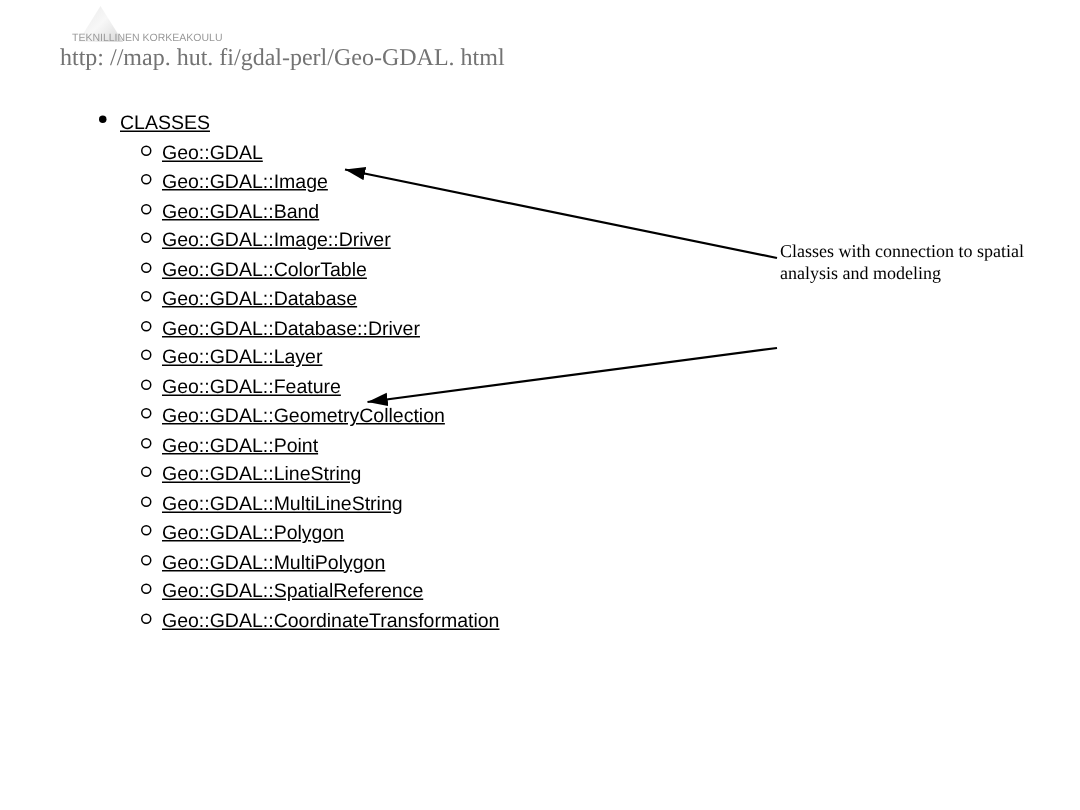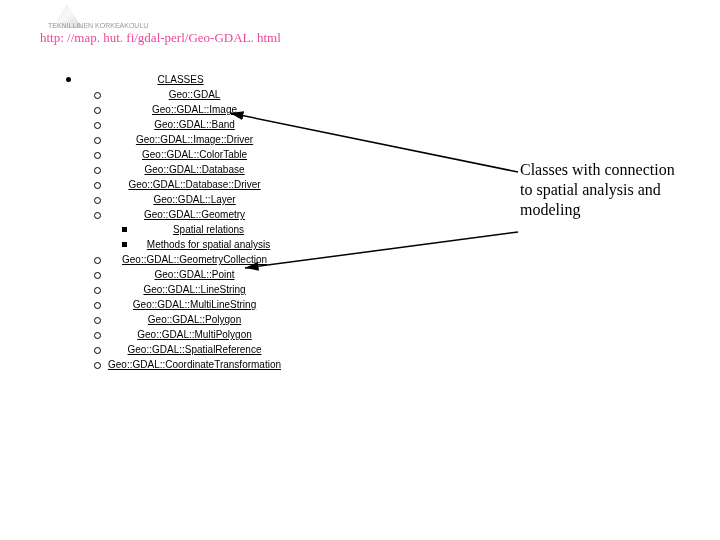--- a/index.html
+++ b/index.html
@@ -26,32 +26,31 @@
     top: 22px;
     left: 48px;
     font-size: 7px;
     color: #999;
     font-family: sans-serif;
   }
   .url {
     position: absolute;
     top: 30px;
     left: 40px;
-    font-size: 13px;
-    color: #ec4899;
+    font-size: 16px;
+    color: #737373;
   }
   .doc {
     position: absolute;
     top: 72px;
     left: 62px;
     font-family: Arial, sans-serif;
-    font-size: 10px;
+    font-size: 13px;
     color: #000;
     line-height: 1.5;
-    text-align: center;
   }
   .doc ul { list-style: none; }
   .doc > ul > li { position: relative; padding-left: 18px; }
   .doc > ul > li::before {
     content: "";
     position: absolute;
     left: 4px;
     top: 5px;
     width: 5px;
     height: 5px;
@@ -80,21 +79,21 @@
     height: 5px;
     border: none;
     background: #000;
     border-radius: 0;
   }
   .link { text-decoration: underline; cursor: pointer; }
   .annotation {
     position: absolute;
     top: 160px;
     left: 520px;
-    font-size: 16px;
+    font-size: 12px;
     color: #000;
     line-height: 1.25;
     width: 170px;
   }
   .arrows {
     position: absolute;
     top: 0;
     left: 0;
     width: 720px;
     height: 540px;
@@ -115,27 +114,21 @@
       <span class="link">CLASSES</span>
       <ul>
         <li><span class="link">Geo::GDAL</span></li>
         <li><span class="link">Geo::GDAL::Image</span></li>
         <li><span class="link">Geo::GDAL::Band</span></li>
         <li><span class="link">Geo::GDAL::Image::Driver</span></li>
         <li><span class="link">Geo::GDAL::ColorTable</span></li>
         <li><span class="link">Geo::GDAL::Database</span></li>
         <li><span class="link">Geo::GDAL::Database::Driver</span></li>
         <li><span class="link">Geo::GDAL::Layer</span></li>
-        <li>
-          <span class="link">Geo::GDAL::Geometry</span>
-          <ul>
-            <li><span class="link">Spatial relations</span></li>
-            <li><span class="link">Methods for spatial analysis</span></li>
-          </ul>
-        </li>
+        <li><span class="link">Geo::GDAL::Feature</span></li>
         <li><span class="link">Geo::GDAL::GeometryCollection</span></li>
         <li><span class="link">Geo::GDAL::Point</span></li>
         <li><span class="link">Geo::GDAL::LineString</span></li>
         <li><span class="link">Geo::GDAL::MultiLineString</span></li>
         <li><span class="link">Geo::GDAL::Polygon</span></li>
         <li><span class="link">Geo::GDAL::MultiPolygon</span></li>
         <li><span class="link">Geo::GDAL::SpatialReference</span></li>
         <li><span class="link">Geo::GDAL::CoordinateTransformation</span></li>
       </ul>
     </li>

